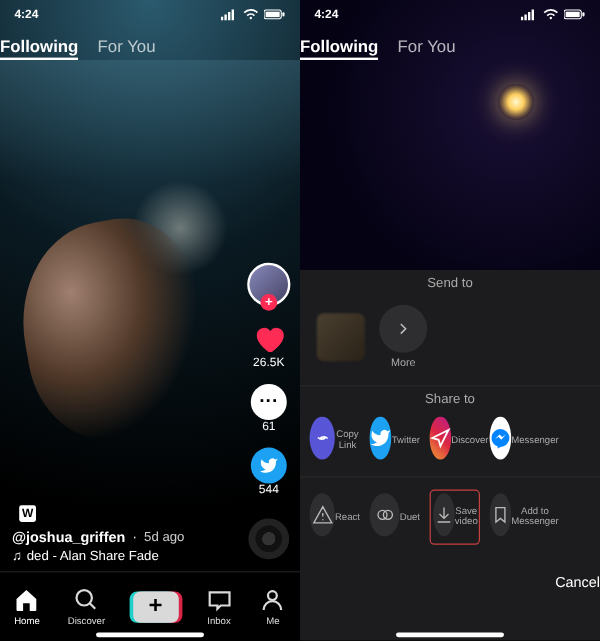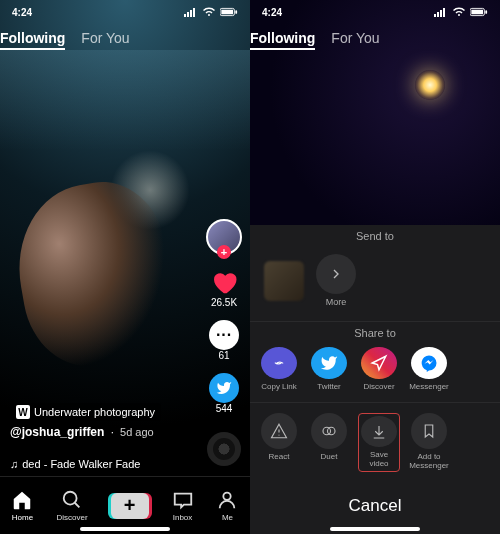--- a/index.html
+++ b/index.html
@@ -21,21 +21,21 @@
 .heart{width:30px;height:30px;position:relative}
 .heart svg{width:100%;height:100%;fill:#fe2c55}
 .comment{width:30px;height:30px;border-radius:50%;background:#fff;position:relative}
 .comment::after{content:"···";position:absolute;inset:0;display:flex;align-items:center;justify-content:center;color:#000;font-weight:900;font-size:16px}
 .share-circle{width:30px;height:30px;border-radius:50%;background:#1da1f2;display:flex;align-items:center;justify-content:center}
 .share-circle svg{width:16px;height:16px;fill:#fff}
 .spin{width:34px;height:34px;border-radius:50%;background:radial-gradient(circle,#333 35%,#111 36%,#111 100%);border:6px solid #222;margin-top:6px}
 .meta{position:absolute;left:10px;right:60px;bottom:64px;color:#fff;font-size:11px;z-index:8}
 .meta .tag{background:rgba(0,0,0,.4);display:inline-flex;align-items:center;padding:2px 6px;border-radius:3px;margin-bottom:4px}
 .meta .tag .w{width:14px;height:14px;background:#fff;color:#000;font-weight:700;font-size:10px;border-radius:2px;display:inline-flex;align-items:center;justify-content:center;margin-right:4px}
-.meta .userline{display:flex;gap:6px;align-items:center;margin-bottom:19px}
+.meta .userline{display:flex;gap:6px;align-items:center;margin-bottom:3px}
 .meta .user{font-weight:700;font-size:12px}
 .meta .age{opacity:.8;font-size:11px}
 .meta .caption{font-size:11px;line-height:1.3;margin-bottom:3px}
 .meta .music{font-size:11px;display:flex;align-items:center;gap:4px}
 .bottomnav{position:absolute;bottom:0;left:0;right:0;height:58px;background:#000;display:flex;justify-content:space-around;align-items:center;z-index:9;border-top:1px solid #222}
 .navitem{display:flex;flex-direction:column;align-items:center;color:#fff;font-size:8px;gap:2px;opacity:.85}
 .navitem.active{opacity:1}
 .navitem svg{width:22px;height:22px;fill:#fff}
 .plus-btn{width:38px;height:26px;background:#fff;border-radius:6px;display:flex;align-items:center;justify-content:center;color:#000;font-size:20px;font-weight:700;box-shadow:-3px 0 0 #25f4ee,3px 0 0 #fe2c55}
 .home-indicator{position:absolute;bottom:3px;left:50%;transform:translateX(-50%);width:90px;height:4px;background:#fff;border-radius:4px;z-index:11}
@@ -45,32 +45,32 @@
 .sheet{position:absolute;top:225px;left:0;right:0;bottom:0;background:#1c1c1e;color:#fff;display:flex;flex-direction:column}
 .sheet-title{text-align:center;font-size:11px;padding:5px 0 8px;color:#aaa}
 .row{display:flex;overflow:hidden;padding:0 8px 10px;gap:8px}
 .row.border{border-bottom:1px solid #2a2a2c}
 .sendrow{display:flex;align-items:center;gap:12px;padding:4px 14px 14px;border-bottom:1px solid #2a2a2c}
 .blur-avatar{width:40px;height:40px;border-radius:6px;background:linear-gradient(135deg,#4a4030,#2a2218);filter:blur(1px)}
 .more-circle{width:40px;height:40px;border-radius:50%;background:#2e2e30;display:flex;align-items:center;justify-content:center}
 .more-circle svg{width:16px;height:16px;stroke:#bbb;fill:none;stroke-width:2}
 .more-label{font-size:9px;color:#aaa;margin-top:3px;text-align:right}
 .send-col{display:flex;flex-direction:column;align-items:center}
-.share-item{display:flex;flex-direction:column;align-items:center;min-width:42px;flex:0 0 42px}
+.share-item{display:flex;flex-direction:row;align-items:center;min-width:42px;flex:0 0 42px}
 .share-item .circ{width:36px;height:36px;border-radius:50%;display:flex;align-items:center;justify-content:center;margin-bottom:4px}
 .share-item .lbl{font-size:8px;color:#aaa;text-align:center;line-height:1.1}
 .share-item svg{width:18px;height:18px}
 .c-link{background:#5856d6}
 .c-tw{background:#1da1f2}
 .c-ig{background:linear-gradient(45deg,#f09433,#e6683c,#dc2743,#cc2366,#bc1888)}
 .c-sms{background:#30d158}
 .c-msgr{background:#fff}
 .c-dark{background:#2e2e30}
 .highlight{border:1px solid #c84040;border-radius:4px;padding:2px}
-.cancel-btn{text-align:center;padding:14px 0 18px;font-size:17px;color:#fff}
+.cancel-btn{text-align:right;padding:14px 0 18px;font-size:12px;color:#fff}
 </style>
 </head>
 <body>
 
 <div class="screen">
   <div class="bg1">
     <div class="flare1"></div>
     <div class="swimmer"></div>
   </div>
   <div class="statusbar">
@@ -113,30 +113,29 @@
             <path d="M23 3a10.9 10.9 0 01-3.14 1.53A4.48 4.48 0 0012 8v1A10.66 10.66 0 013 4s-4 9 5 13a11.64 11.64 0 01-7 2c9 5 20 0 20-11.5a4.5 4.5 0 00-.08-.83A7.72 7.72 0 0023 3z"></path>
           </svg>
         </div>
       <span>544</span>
     </div>
     <div class="spin"></div>
   </div>
   <div class="meta">
     <div class="tag">
         <span class="w">W</span>
-        <span>Underwater photography</span>
       </div>
     <div class="userline">
       <span class="user">@joshua_griffen</span>
       <span>·</span>
       <span class="age">5d ago</span>
     </div>
     <div class="music">
         <span>♫</span>
-        <span>ded - Fade Walker   Fade</span>
+        <span>ded - Alan Share   Fade</span>
       </div>
   </div>
   <div class="bottomnav">
     <div class="navitem active">
         <svg viewBox="0 0 24 24">
           <path d="M3 11l9-8 9 8v10a1 1 0 01-1 1h-5v-7h-6v7H4a1 1 0 01-1-1z"></path>
         </svg>
         <span>Home</span>
       </div>
     <div class="navitem">

